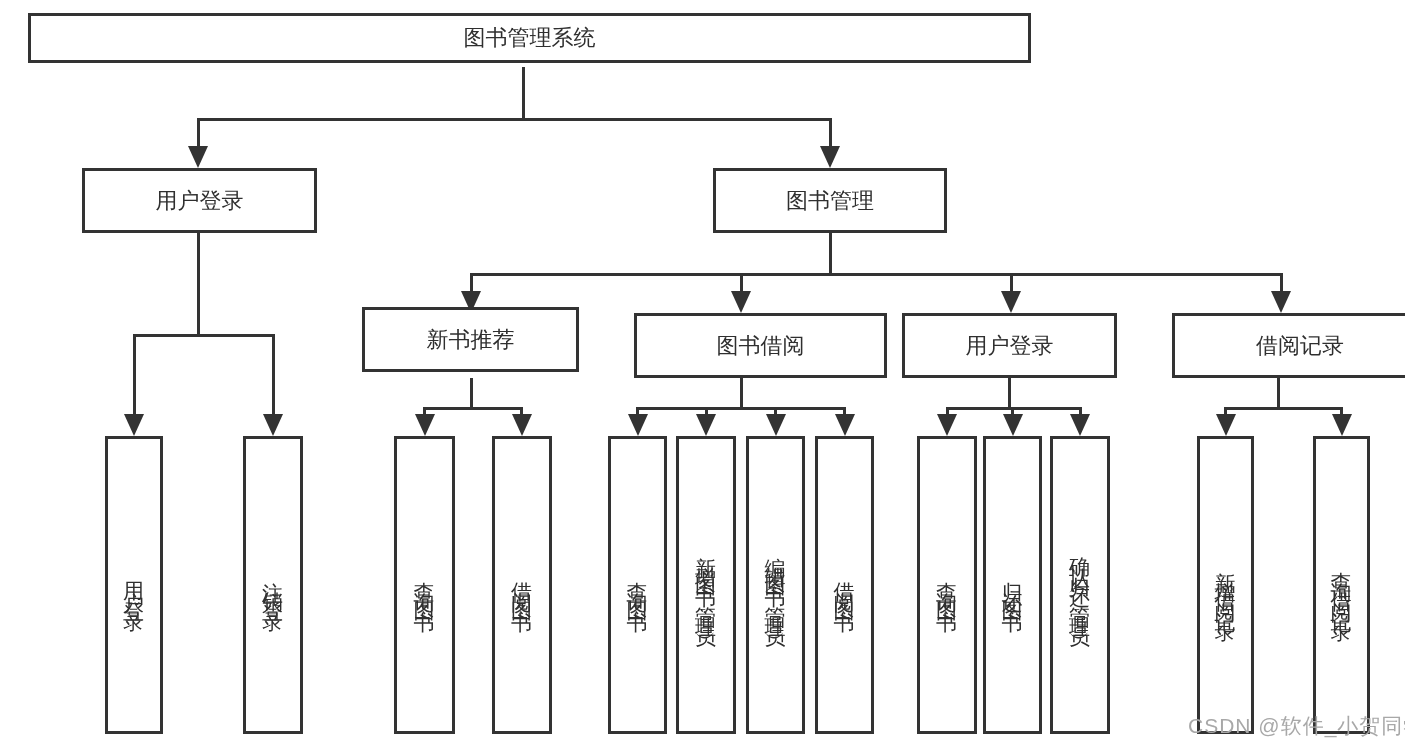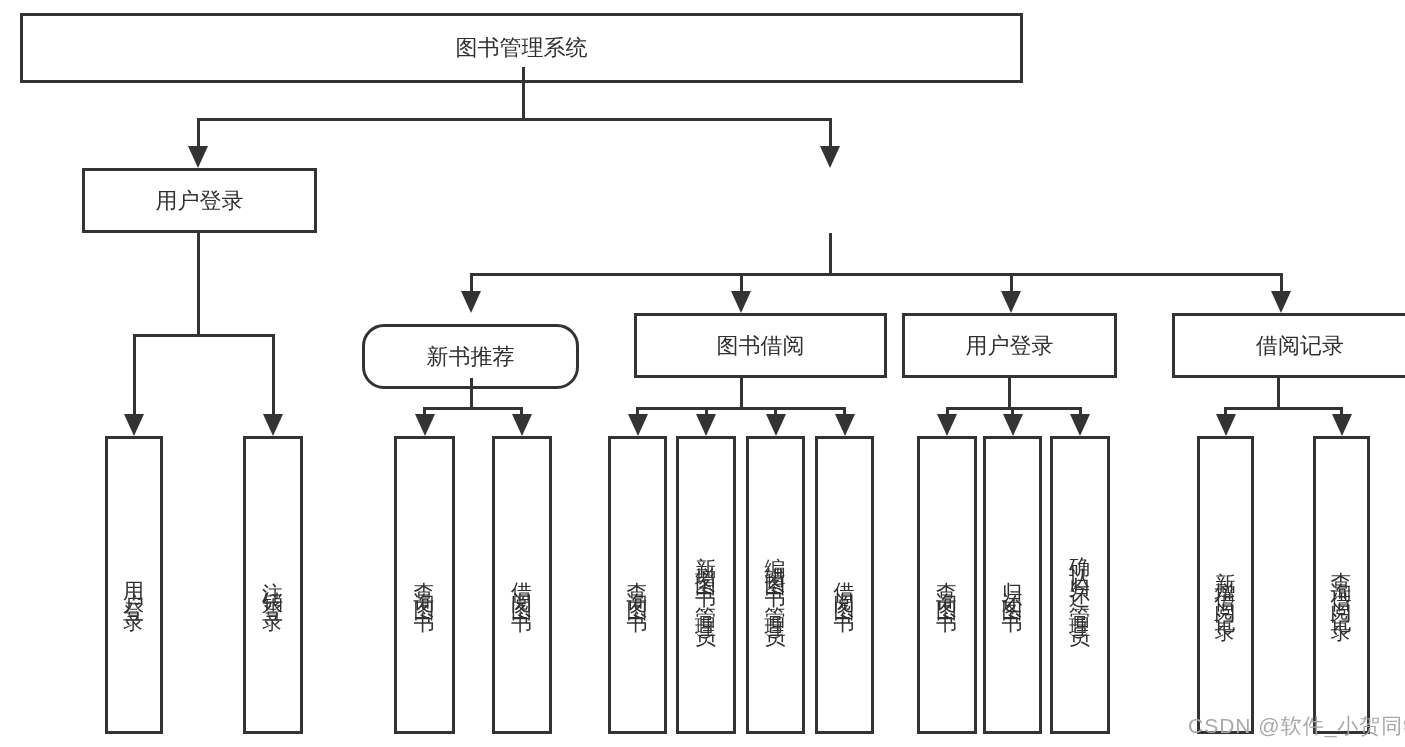--- a/index.html
+++ b/index.html
@@ -46,46 +46,49 @@
     letter-spacing:1px;
     z-index:5;
     white-space:nowrap;
   }
 </style>
 </head>
 <body>
 
 <div id="canvas">
 
-  <div class="box" style="left:20px;top:13px;width:1003px;height:70px;">
+  <div class="box" style="left:28px;top:13px;width:1003px;height:50px;">
     <span>图书管理系统</span>
   </div>
 
   <div class="vline" style="left:521.5px;top:67px;width:3px;height:51px;"></div>
   <div class="hline" style="left:196.5px;top:118px;width:635px;height:3px;"></div>
   <div class="arr" style="left:196.5px;top:118px;height:28px;"></div>
   <div class="arr" style="left:828.5px;top:118px;height:28px;"></div>
 
   <div class="box" style="left:82px;top:168px;width:235px;height:65px;">
     <span>用户登录</span>
+  </div>
+  <div class="box" style="left:713px;top:168px;width:234px;height:65px;">
+    <span>图书管理</span>
   </div>
 
   <div class="vline" style="left:196.5px;top:233px;width:3px;height:104px;"></div>
   <div class="hline" style="left:132.5px;top:334px;width:142px;height:3px;"></div>
   <div class="arr" style="left:132.5px;top:334px;height:80px;"></div>
   <div class="arr" style="left:271.5px;top:334px;height:80px;"></div>
 
   <div class="vline" style="left:828.5px;top:233px;width:3px;height:43px;"></div>
   <div class="hline" style="left:469.5px;top:273px;width:813px;height:3px;"></div>
   <div class="arr" style="left:469.5px;top:273px;height:18px;"></div>
   <div class="arr" style="left:739.5px;top:273px;height:18px;"></div>
   <div class="arr" style="left:1009.5px;top:273px;height:18px;"></div>
   <div class="arr" style="left:1279.5px;top:273px;height:18px;"></div>
 
-  <div class="box" style="left:362px;top:324px;width:217px;height:65px;border-radius:22px;">
+  <div class="box" style="left:362px;top:307px;width:217px;height:65px;">
     <span>新书推荐</span>
   </div>
   <div class="box" style="left:634px;top:313px;width:253px;height:65px;">
     <span>图书借阅</span>
   </div>
   <div class="box" style="left:902px;top:313px;width:215px;height:65px;">
     <span>用户登录</span>
   </div>
   <div class="box" style="left:1172px;top:313px;width:256px;height:65px;">
     <span>借阅记录</span>

